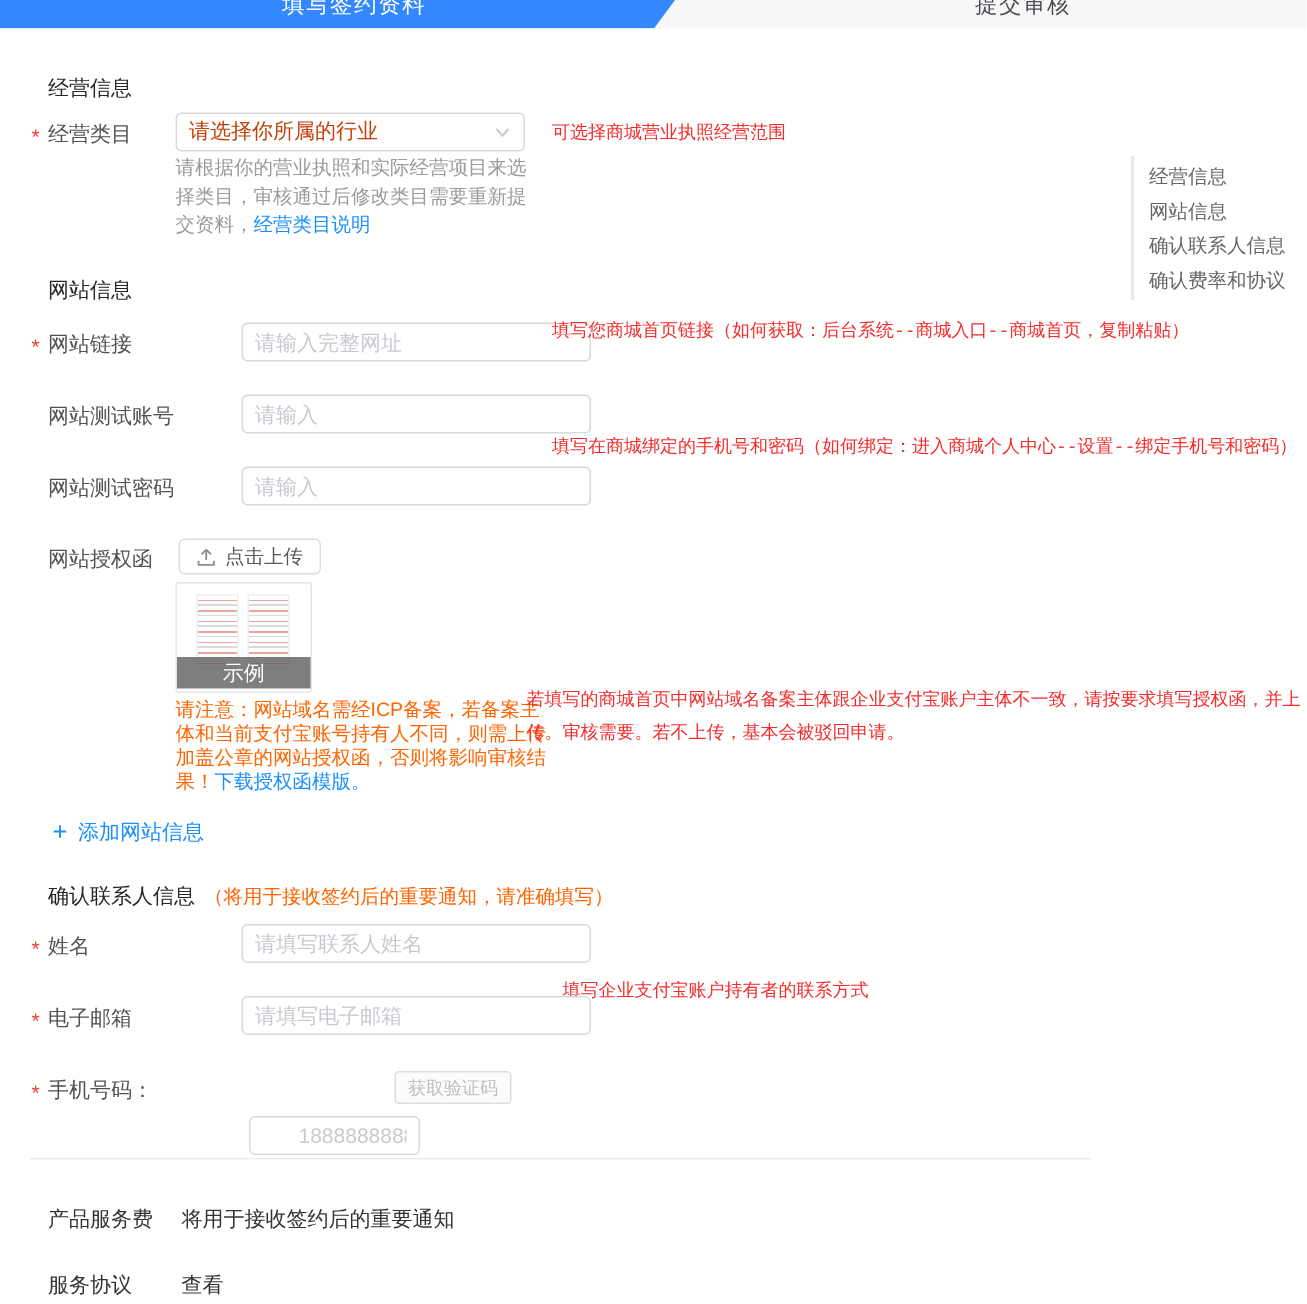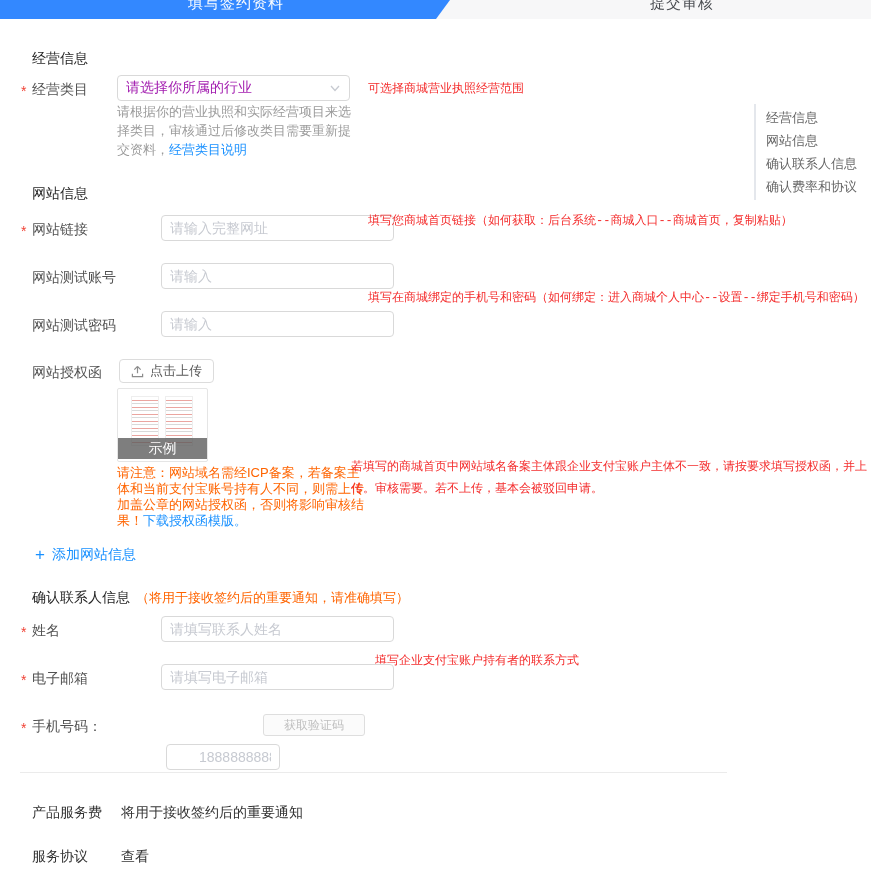--- a/index.html
+++ b/index.html
@@ -17,21 +17,21 @@
   .abs { position:absolute; }
   .sec-title { font-size:14px; color:#262626; white-space:nowrap; }
   .f-label { font-size:14px; color:#525252; white-space:nowrap; }
   .req { position:absolute; left:-11px; top:2px; color:#f04134; font-size:14px; }
 
   .inp { width:233px; height:26px; border:1px solid #d9d9d9; border-radius:4px; background:#fff;
          padding:0 8px; font-size:14px; color:#333; font-family:inherit; outline:none;margin-left:44px; }
   .inp::placeholder { color:#c7cad1; }
   .sel { width:233px; height:26px; border:1px solid #d9d9d9; border-radius:4px; background:#fff;
          display:flex; align-items:center; padding:0 8px; cursor:pointer; }
-  .sel-ph { color:#a21caf; font-size:14px; flex:1; white-space:nowrap; overflow:hidden; }
+  .sel-ph { color:#c2410c; font-size:14px; flex:1; white-space:nowrap; overflow:hidden; }
   .sel-arrow { width:12px; height:12px; flex:none; }
 
   .help { width:244px; font-size:13px; line-height:19px; color:#9b9b9b; }
   .link { color:#1890ff; text-decoration:none; cursor:pointer; }
 
   .note-red { color:#f42c2c; font-size:12px; line-height:22px;font-family:Liberation Mono, monospace; }
   .note-orange { width:254px; color:#ff6400; font-size:13px; line-height:16px; }
 
   .anchor-nav { border-left:2px solid #e4e7ec; padding:2px 0 2px 10px; }
   .anchor-item { font-size:13px; color:#666; line-height:23px; white-space:nowrap; cursor:pointer; }
@@ -43,21 +43,21 @@
   .mini-page { position:absolute; top:7px; width:28px; height:50px; border:1px solid #eee; background:
       repeating-linear-gradient(180deg,#fff 0 3px,#eba5a0 3px 4px,#fff 4px 6px,#d9d9d9 6px 7px); }
   .mini-page.p1 { left:13px; } .mini-page.p2 { left:47px; }
   .thumb-overlay { position:absolute; left:0; right:0; bottom:2px; height:21px; background:rgba(90,90,90,.78);
                    color:#fff; font-size:14px; display:flex; align-items:center; justify-content:center; }
 
   .add-link { display:flex; align-items:center; gap:7px; color:#1890ff; font-size:14px; cursor:pointer; }
   .plus { font-size:17px; line-height:14px; font-weight:400; }
 
   .sub-orange { color:#ff6400; font-size:13px; margin-left:6px; }
-  .code-btn { height:22px; padding:0 20px; border:1px solid #dedede; border-radius:3px; background:#fbfbfb;
+  .code-btn { height:22px; padding:0 8px; border:1px solid #dedede; border-radius:3px; background:#fbfbfb;
               color:#bfbfbf; font-size:12px; font-family:inherit; cursor:not-allowed; }
   .divider { height:1px; background:#ebebeb; }
   .plain-val { font-size:14px; color:#595959; white-space:nowrap; }
 </style>
 </head>
 <body>
 
 <div class="page">
 
   <div class="stepbar">

